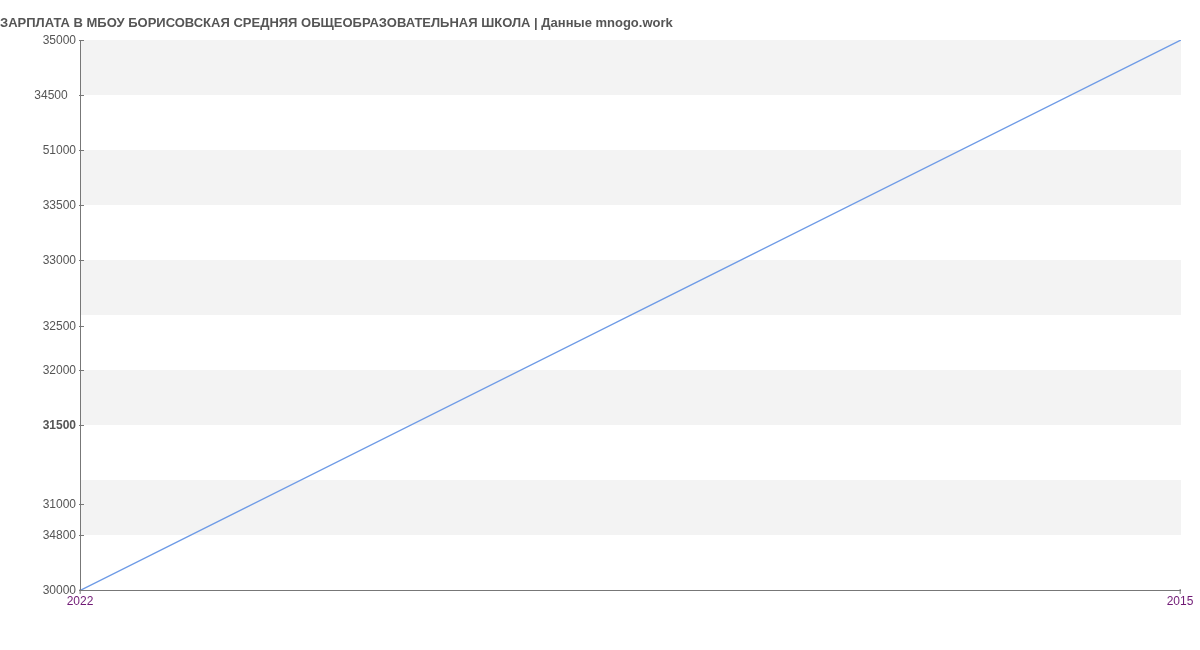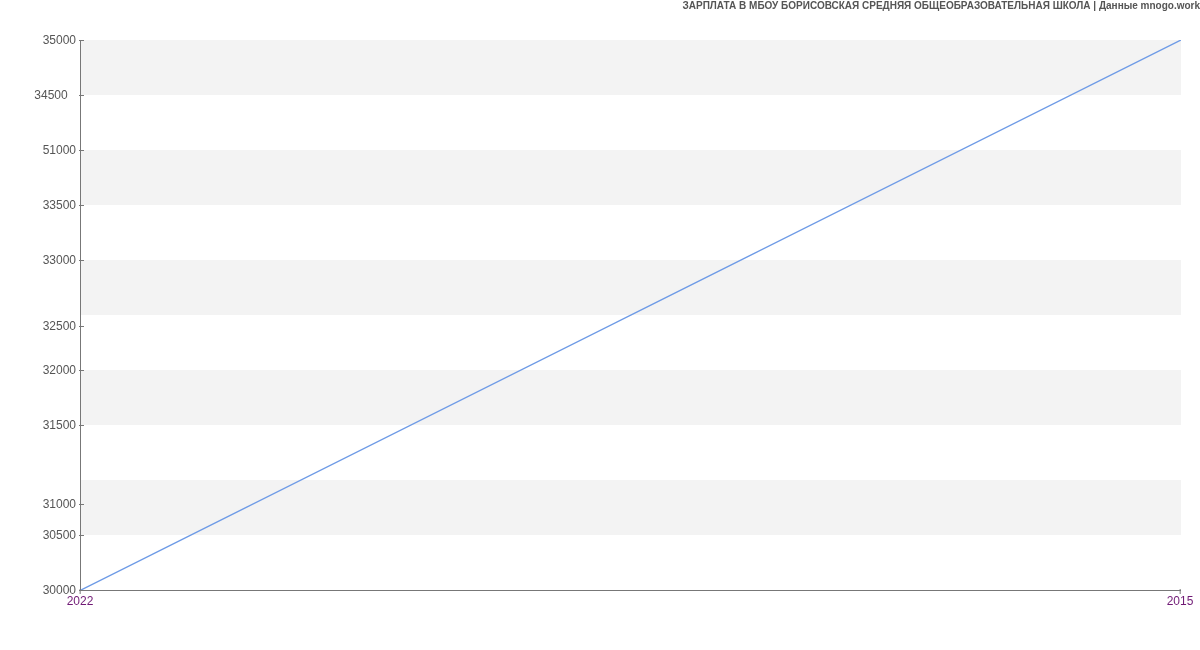--- a/index.html
+++ b/index.html
@@ -9,24 +9,24 @@
     height: 650px;
     font-family: Arial, Helvetica, sans-serif;
     background: #fff;
     color: #444;
     font-size: 12px;
     position: relative;
   }
   .title {
     position: absolute;
     left: 0; right: 0;
-    top: 0;
-    text-align: right;
+    top: 15px;
+    text-align: left;
     font-weight: bold;
-    font-size: 10px;
+    font-size: 13px;
     color: #555;
   }
   .plot {
     position: absolute;
     left: 80px;
     top: 40px;
     width: 1100px;
     height: 550px;
     border-left: 1px solid #777;
     border-bottom: 1px solid #777;
@@ -88,23 +88,23 @@
       <div class="band" style="top: 110px; height: 55px;"></div>
       <div class="band" style="top: 0px; height: 55px;"></div>
     </div>
   <svg class="line" id="line-svg" viewBox="0 0 1100 550" preserveAspectRatio="none">
       <polyline points="0,550 1100,0" fill="none" stroke="#6e9be6" stroke-width="1.4" vector-effect="non-scaling-stroke"></polyline>
     </svg>
 </div>
 
 <div id="yticks">
     <div class="ytick" style="top: 590px;">30000</div>
-    <div class="ytick" style="top: 535px;">30500</div>
+    <div class="ytick" style="top: 535px;">34800</div>
     <div class="ytick" style="top: 504px;">31000</div>
-    <div class="ytick" style="top: 425px;">31500</div>
+    <div class="ytick" style="top: 425px; font-weight: bold;">31500</div>
     <div class="ytick" style="top: 370px;">32000</div>
     <div class="ytick" style="top: 326px;">32500</div>
     <div class="ytick" style="top: 260px;">33000</div>
     <div class="ytick" style="top: 205px;">33500</div>
     <div class="ytick" style="top: 150px;">51000</div>
     <div class="ytick" style="top: 95px; text-align: center;">34500</div>
     <div class="ytick" style="top: 40px;">35000</div>
   </div>
 <div id="xticks">
     <div class="xtick" style="left: 80px;">2022</div>

